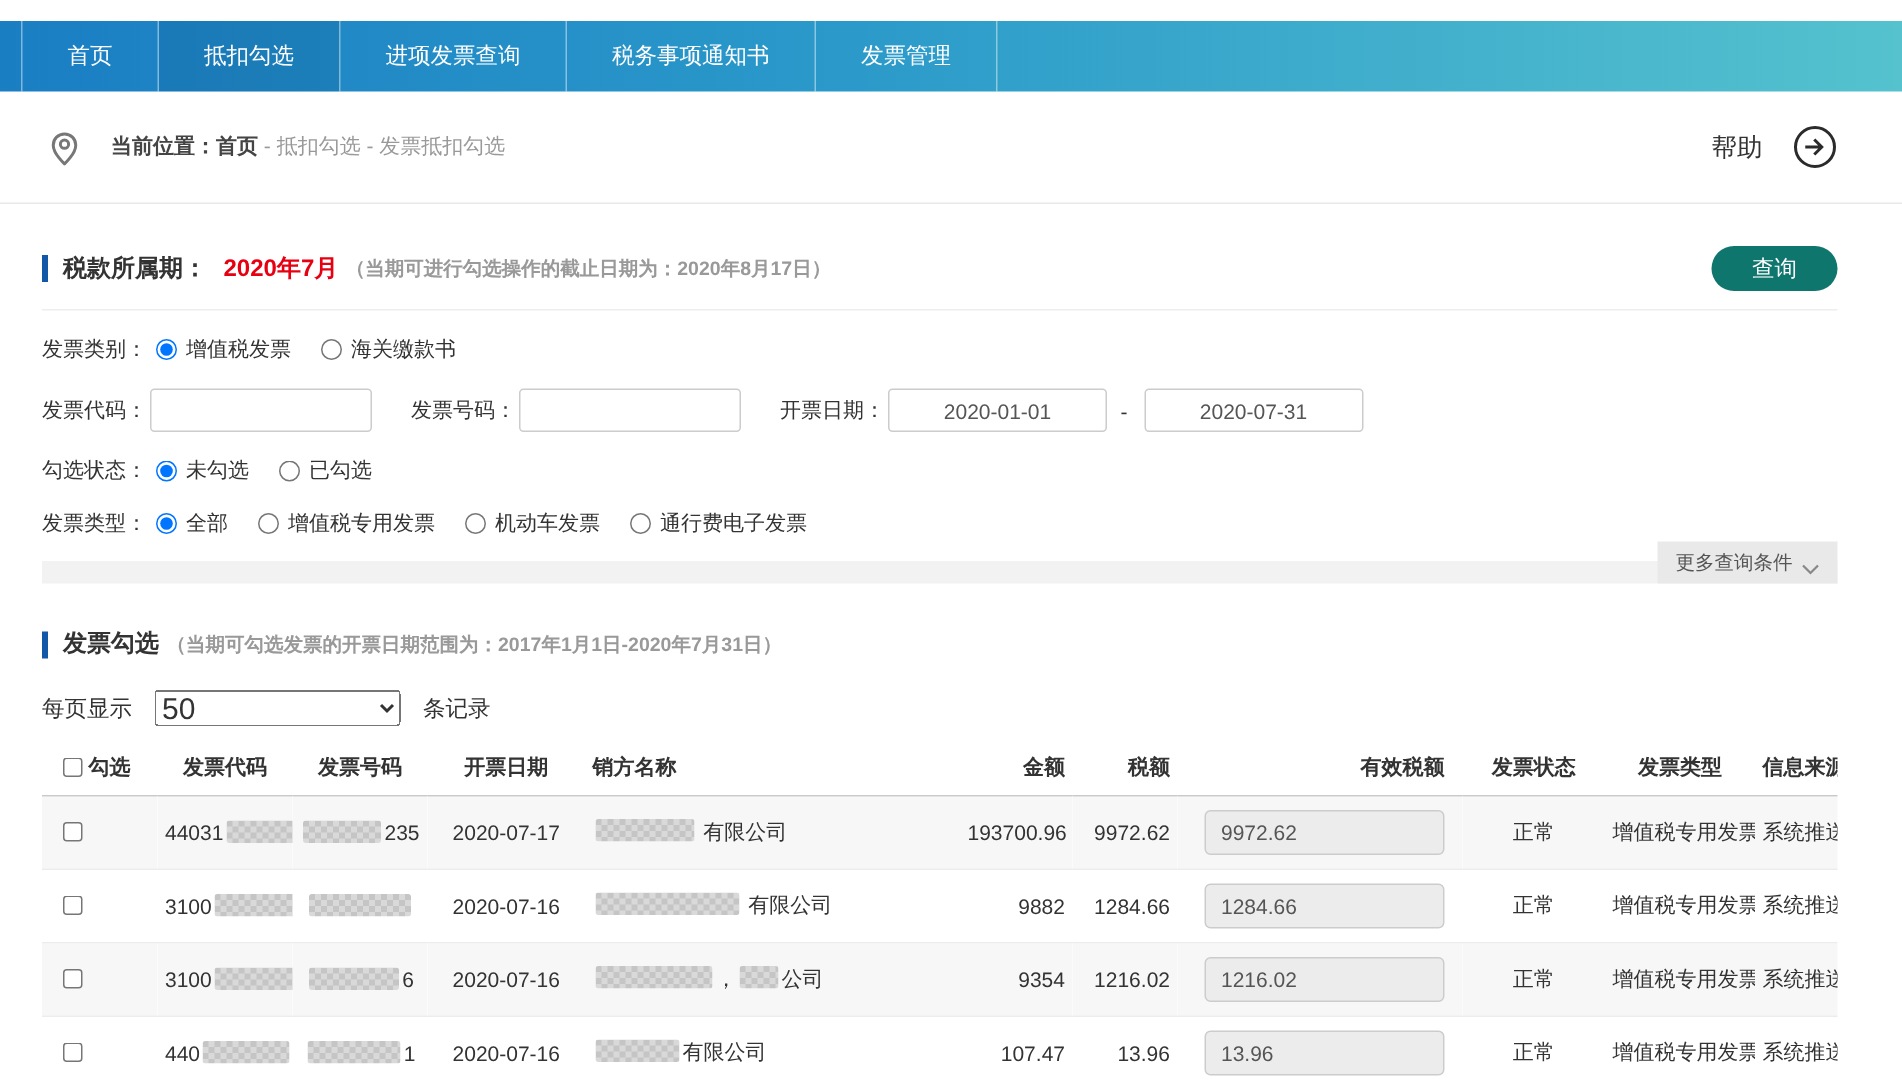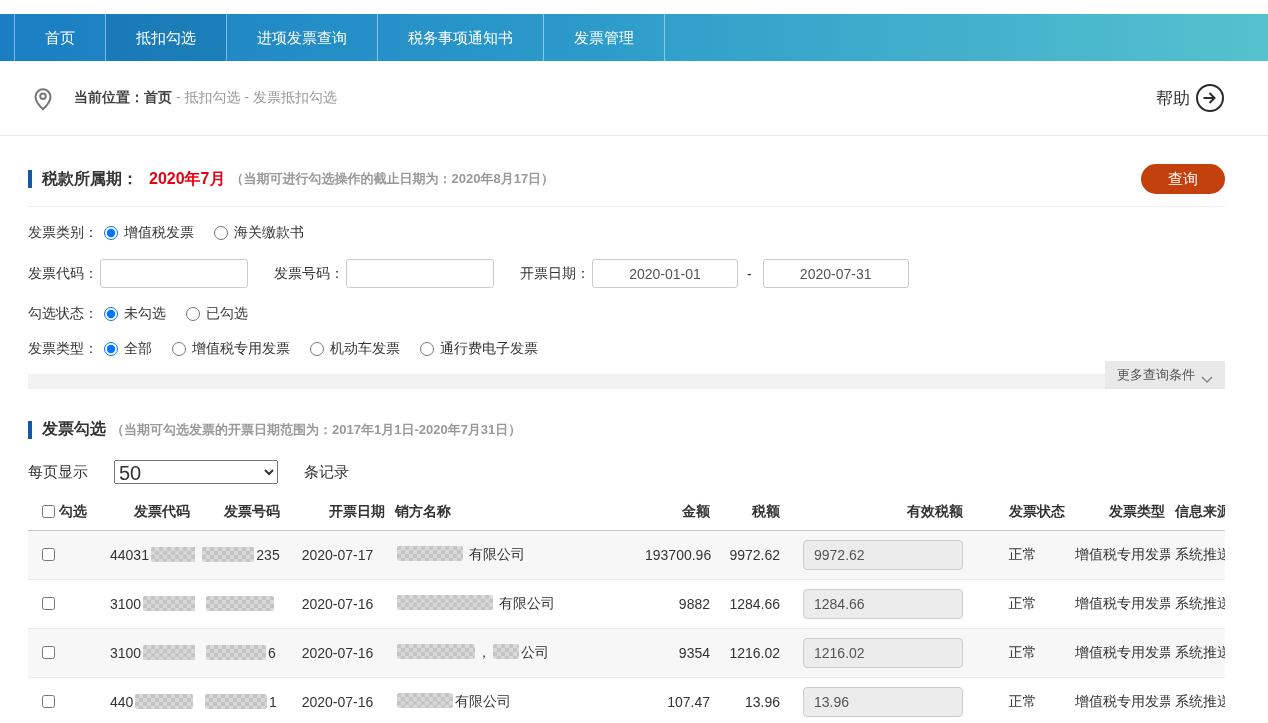--- a/index.html
+++ b/index.html
@@ -16,55 +16,55 @@
   .nav-tabs { display:flex; margin-left:14px; }
   .nav-tab { color:#fff; font-size:15px; line-height:47px; padding:0 30px; border-right:1px solid rgba(255,255,255,.45); cursor:pointer; white-space:nowrap; }
   .nav-tab:first-child { border-left:1px solid rgba(255,255,255,.45); }
   .nav-tab.active { background:rgba(0,40,80,.10); }
 
   
   .breadcrumb-row { display:flex; align-items:center; padding:22px 43px 22px 28px; border-bottom:1px solid #e8e8e8; }
   .bc-icon { margin-right:16px; display:flex; }
   .bc-strong { font-weight:bold; color:#444; font-size:14px; white-space:pre; }
   .bc-rest { color:#999; font-size:14px; white-space:pre; }
-  .help { display:flex; align-items:center; gap:5px; font-size:17px; color:#333; cursor:pointer; }
+  .help { display:flex; align-items:center; gap:20px; font-size:17px; color:#333; cursor:pointer; }
 
   .content { padding:0 43px 0 28px; }
 
   
   .sec-head { display:flex; align-items:center; margin-top:28px; padding-bottom:12px; border-bottom:1px solid #ededed; }
   .sec-head2 { display:flex; align-items:center; margin-top:30px; }
   .bar { width:4px; height:18px; background:#1159a6; margin-right:10px; flex:none; }
   .sec-title { font-size:16px; font-weight:bold; color:#333; }
   .sec-red { font-size:16px; font-weight:bold; color:#e60012; margin-left:11px; }
   .sec-note { font-size:13px; font-weight:bold; color:#999; margin-left:5px; }
-  .btn-query { width:84px; height:30px; border:none; border-radius:16px; background:#c2410c; color:#fff; font-size:15px; cursor:pointer; }
+  .btn-query { width:84px; height:30px; border:none; border-radius:16px; background:#0f766e; color:#fff; font-size:15px; cursor:pointer; }
 
   
   .filters { font-size:14px; }
   .f-row { display:flex; align-items:center; margin-top:17px; }
   .f-label { color:#333; white-space:nowrap; }
   .radio-group { display:flex; align-items:center; gap:20px; margin-left:6px; }
   .radio-opt { display:flex; align-items:center; gap:6px; cursor:pointer; }
   .radio-opt input { margin:0; width:14px; height:14px; }
   .fields .f-group { display:flex; align-items:center; margin-right:26px; }
   .f-input { width:148px; height:29px; border:1px solid #ccc; border-radius:3px; padding:0 8px; font-size:14px; color:#555; margin-left:2px; }
   .f-input.date { width:146px; text-align:center; }
   .date-sep { margin:0 9px; color:#333; }
   .more-strip { position:relative; height:15px; background:#f2f2f2; margin-top:16px; }
   .more-box { position:absolute; right:0; bottom:0; background:#e9e9e9; padding:5px 12px; font-size:13px; color:#555; display:flex; align-items:flex-end; gap:6px; cursor:pointer; white-space:nowrap; }
 
   
-  .page-size-row { display:flex; align-items:center; margin-top:20px; font-size:15px; gap:26px; }
+  .page-size-row { display:flex; align-items:center; margin-top:20px; font-size:15px; gap:15px; }
   .page-size-row select { width:164px; height:24px; font-size:20px; color:#333; }
 
   
   .table-wrap { margin-top:10px; width:100%; overflow:hidden; }
   table { border-collapse:collapse; table-layout:fixed; width:1232px; font-size:14px; }
-  thead th { height:36px; font-weight:bold; color:#333; border-bottom:1px solid #c9c9c9; text-align:right; padding:0 5px; white-space:nowrap; overflow:hidden; }
+  thead th { height:36px; font-weight:bold; color:#333; border-bottom:1px solid #c9c9c9; text-align:center; padding:0 5px; white-space:nowrap; overflow:hidden; }
   tbody td { height:49px; border-bottom:1px solid #ececec; text-align:center; padding:0 5px; white-space:nowrap; overflow:hidden; }
   tbody tr:nth-child(odd) { background:#f7f7f7; }
   th.col0, td.col0 { text-align:left; padding-left:10px; }
   th.col0 input { margin-right:4px; vertical-align:-2px; }
   th.col4, td.col4 { text-align:left; }
   th.col5, td.col5, th.col6, td.col6 { text-align:right; }
   th.col7, td.col7 { text-align:right; padding-right:12px; }
   th.col10, td.col10 { text-align:left; }
   .tax-input { width:160px; height:30px; background:#ececec; border:1px solid #ccc; border-radius:4px; padding:0 10px; font-size:14px; color:#555; text-align:left; }
   .redact { display:inline-block; height:15px; vertical-align:-2px; margin:0 2px; border-radius:2px;

